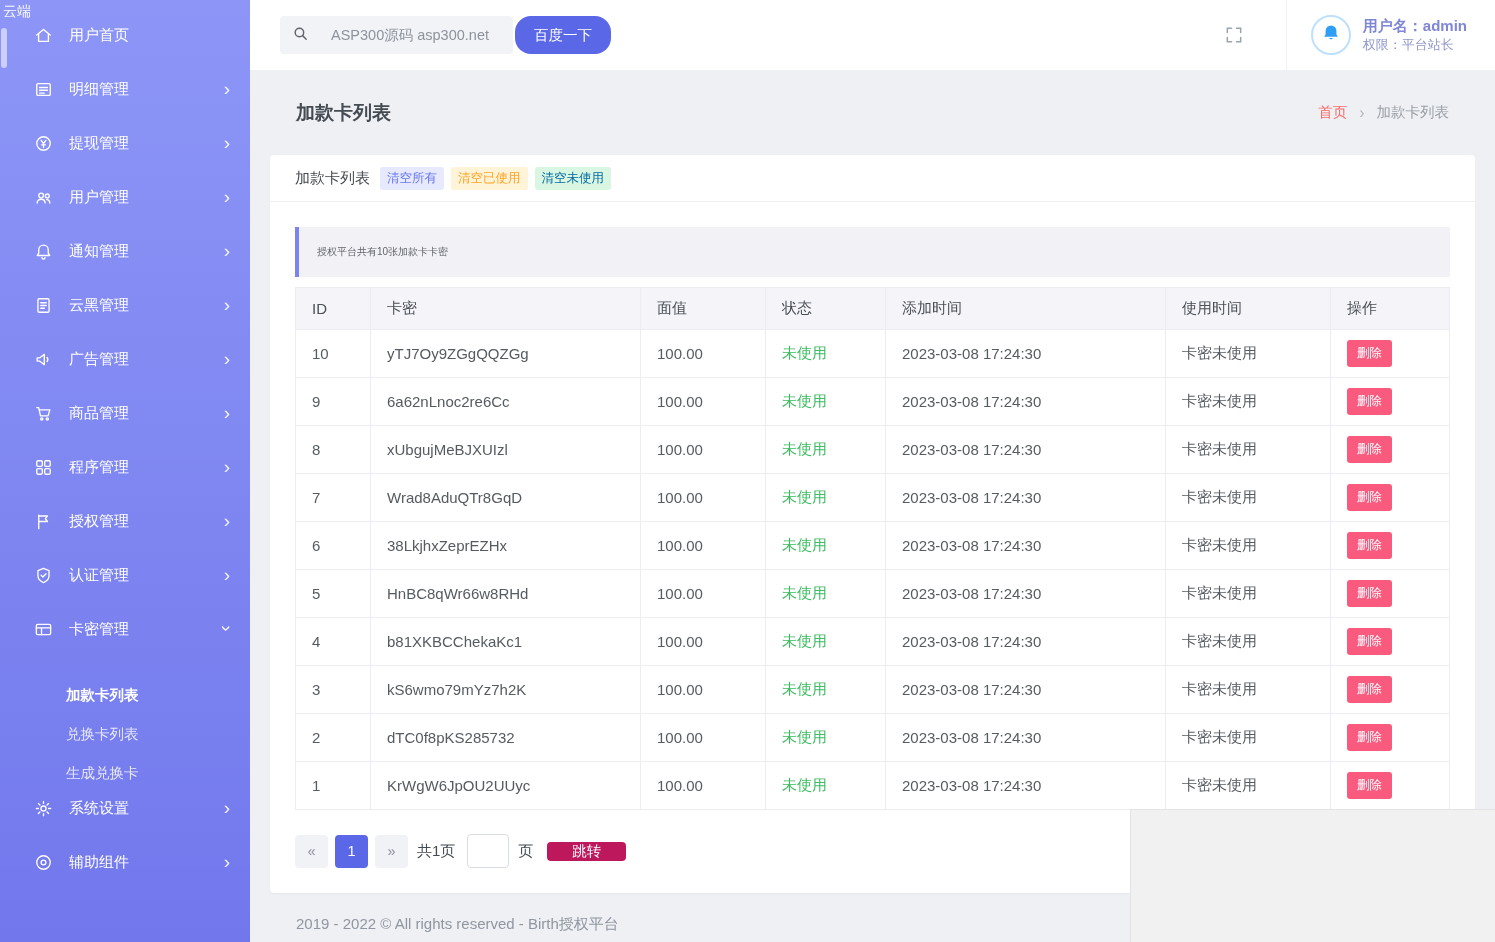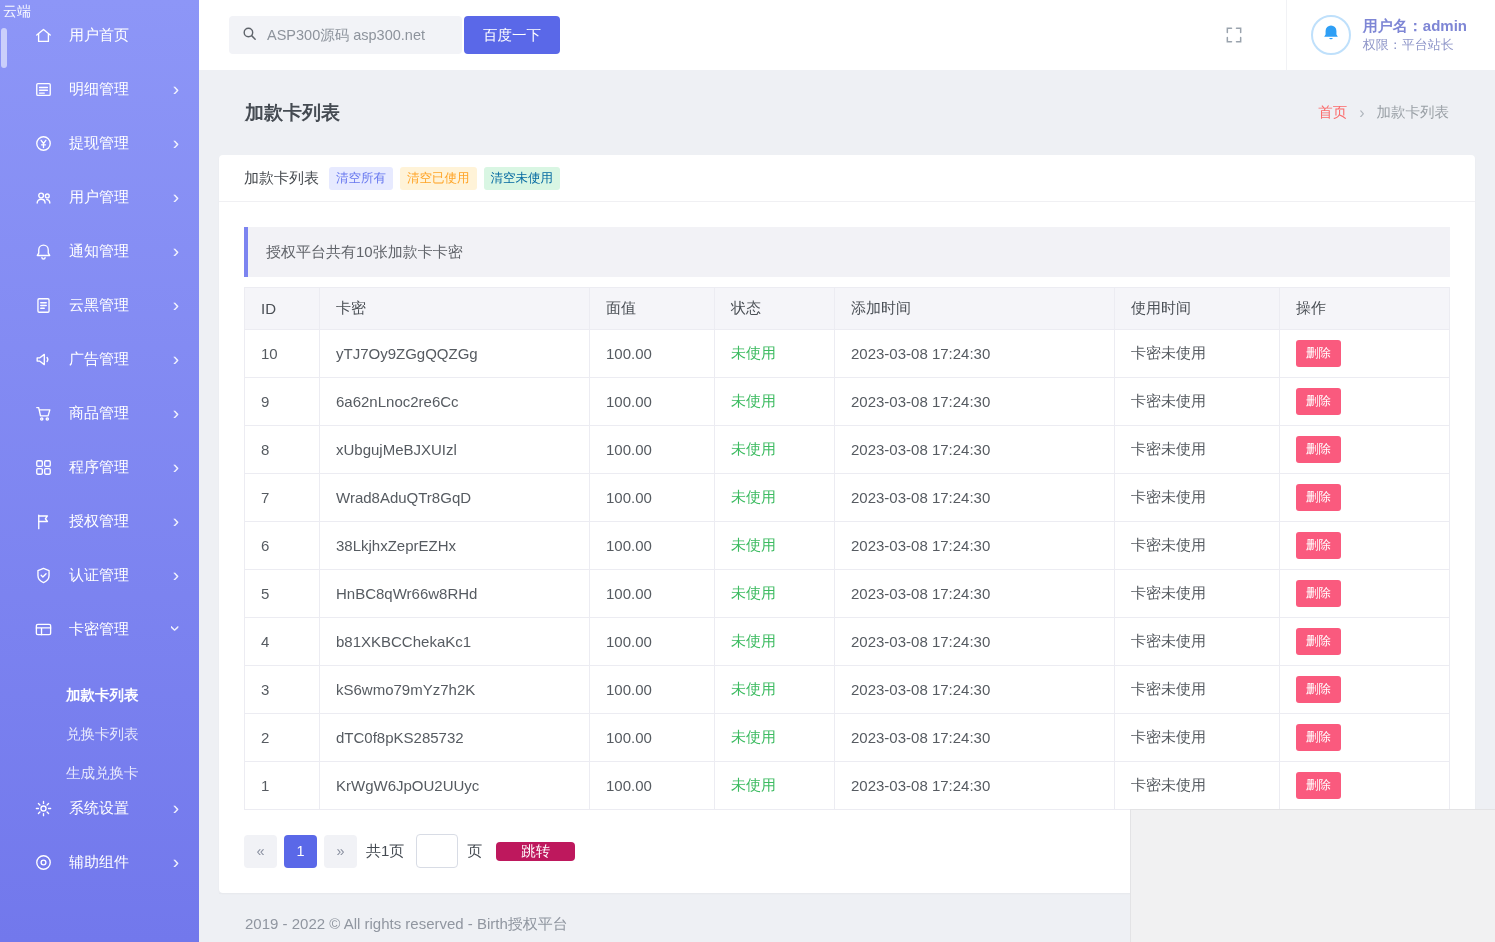--- a/index.html
+++ b/index.html
@@ -1,40 +1,40 @@
 <!DOCTYPE html>
 <html><head>
 <meta charset="utf-8">
 <style>
   *{box-sizing:border-box;margin:0;padding:0}
   html,body{width:100%;height:100%}
   body{font-family:"Liberation Sans","DejaVu Sans",sans-serif;background:#eef0f4;}
   .app{display:flex;width:1495px;height:942px;overflow:hidden;position:relative;background:#eef0f4}
 
   
-  .sidebar{width:199px;flex-shrink:0;background:linear-gradient(180deg,#8d96f7 0%,#7278ec 100%);color:#fff;position:relative;overflow:hidden}
+  .sidebar{width:250px;flex-shrink:0;background:linear-gradient(180deg,#8d96f7 0%,#7278ec 100%);color:#fff;position:relative;overflow:hidden}
   .brand{font-size:14px;padding:3px 2px 0 3px;height:26px;color:#fff;opacity:.95}
   .sb-thumb{position:absolute;left:1px;top:28px;width:6px;height:40px;background:rgba(255,255,255,.55);border-radius:3px}
   .menu-item{display:flex;align-items:flex-start;height:54px;padding:0 20px 0 34px;cursor:pointer;font-size:15px;white-space:nowrap}
   .mi-icon{width:19px;height:19px;margin-right:16px;display:inline-flex;flex-shrink:0}
   .mi-icon svg{width:19px;height:19px;stroke:#fff;fill:none;stroke-width:1.7;stroke-linecap:round;stroke-linejoin:round}
   .mi-label{flex:1}
   .mi-arrow{font-size:19px;opacity:.9;line-height:1;transform:translateY(-1px)}
   .mi-arrow.down{transform:rotate(90deg) translateX(-1px)}
   .submenu{padding:2px 0 6px}
   .submenu-item{padding:10px 0 10px 66px;font-size:14.5px;color:rgba(255,255,255,.82);cursor:pointer;white-space:nowrap}
   .submenu-item.active{color:#ffffff;font-weight:bold}
 
   
   .main{flex:1;display:flex;flex-direction:column;min-width:0}
   .header{height:70px;background:#fff;display:flex;align-items:center;padding-left:30px;flex-shrink:0}
   .search-box{display:flex;align-items:center;background:#f2f3f7;border-radius:4px;height:38px;width:233px;padding:0 12px;cursor:text}
   .search-box svg{width:17px;height:17px;stroke:#5f646b;fill:none;stroke-width:2;stroke-linecap:round}
-  .search-text{font-size:14.5px;color:#8d939c;margin-left:9px;white-space:nowrap}
-  .baidu-btn{height:38px;background:#5a68e8;color:#fff;border:none;border-radius:4px;font-size:14.5px;padding:0 19px;margin-left:2px;cursor:pointer}
+  .search-text{font-size:14.5px;color:#8d939c;margin-left:22px;white-space:nowrap}
+  .baidu-btn{height:38px;background:#5a68e8;color:#fff;border:none;border-radius:16px;font-size:14.5px;padding:0 19px;margin-left:2px;cursor:pointer}
   .header-right{margin-left:auto;display:flex;align-items:center;height:70px}
   .fs-btn{margin-right:42px;cursor:pointer;display:inline-flex}
   .fs-btn svg{width:20px;height:20px;stroke:#9aa3ad;fill:none;stroke-width:1.8;stroke-linecap:round}
   .user-box{display:flex;align-items:center;height:70px;padding:0 28px 0 24px;border-left:1px solid #f1f2f5;cursor:pointer}
   .avatar{width:40px;height:40px;border-radius:50%;border:2px solid #bfe0fb;background:#fff;display:flex;align-items:center;justify-content:center;flex-shrink:0}
   .avatar svg{width:20px;height:20px;fill:#2f9ff5}
   .user-meta{margin-left:12px;line-height:1.35}
   .user-name{font-size:15px;font-weight:bold;color:#7e86d5;white-space:nowrap}
   .user-role{font-size:13px;color:#8f96c9;white-space:nowrap}
 
@@ -47,21 +47,21 @@
 
   .content{flex:1;display:flex;flex-direction:column;padding:0 20px;min-height:0}
   .card{background:#fff;border-radius:4px;box-shadow:0 1px 2px rgba(20,20,40,.04)}
   .card-header{height:47px;display:flex;align-items:center;padding:0 25px;border-bottom:1px solid #f0f0f3}
   .card-title{font-size:15px;color:#45494e;font-weight:500;margin-right:10px}
   .badge{display:inline-block;font-size:12.5px;padding:3px 7px;border-radius:3px;margin-right:7px;cursor:pointer}
   .badge-indigo{background:#e7eaff;color:#6777ef}
   .badge-orange{background:#fff3d8;color:#ffa426}
   .badge-green{background:#d9f6e3;color:#0369a1}
   .card-body{padding:25px}
-  .alert{background:#f2f2f6;border-left:4px solid #7c84f0;height:50px;display:flex;align-items:center;padding:0 18px;color:#61646a;font-size:15px}
+  .alert{background:#f2f2f6;border-left:4px solid #7c84f0;height:50px;display:flex;align-items:center;padding:0 18px;color:#61646a;font-size:10px}
 
   table{width:100%;border-collapse:collapse;margin-top:10px;table-layout:fixed}
   th,td{border:1px solid #ececf2;font-size:15px;text-align:left;padding:10px 16px;overflow:hidden;white-space:nowrap}
   th{background:#f5f5f9;color:#4a4f55;font-weight:normal;padding:11px 16px}
   td{color:#565b61}
   td.status{color:#3dbb61}
   .del-btn{background:#fa5a7e;color:#fff;font-size:12.5px;padding:5px 10px;border-radius:3px;border:none;cursor:pointer}
 
   .pagination{margin-top:24px;display:flex;align-items:center}
   .page-btn{min-width:33px;height:33px;display:inline-flex;align-items:center;justify-content:center;background:#f1f2f6;color:#8a90a0;border-radius:4px;margin-right:7px;font-size:14.5px;cursor:pointer}

